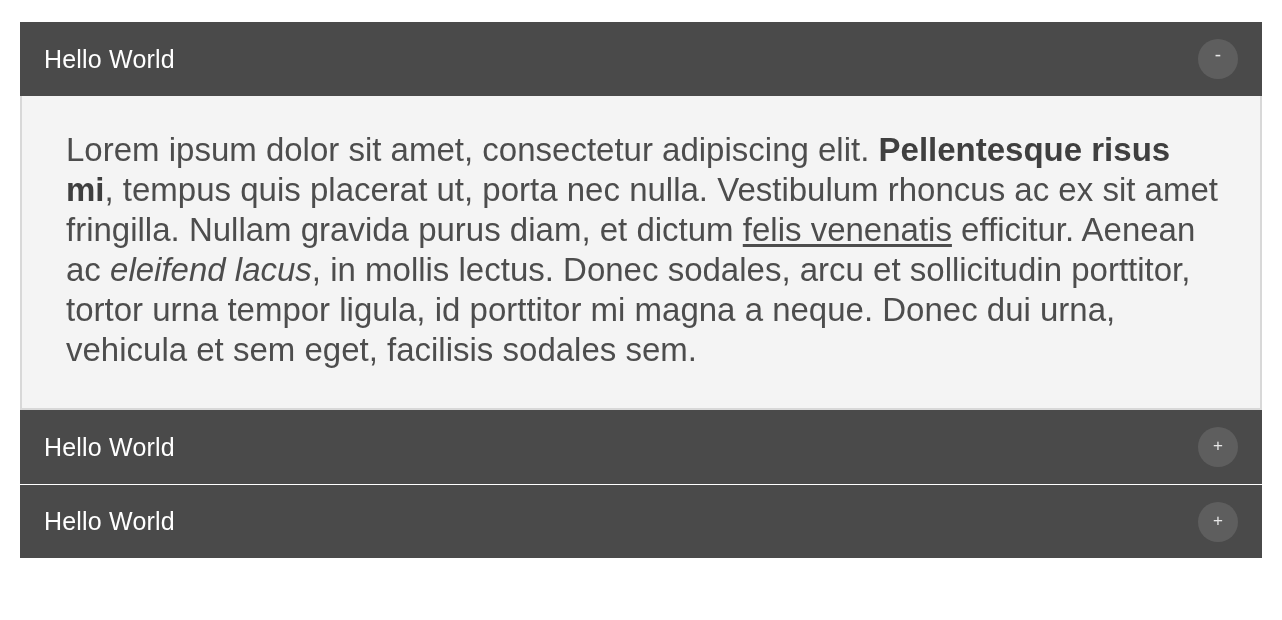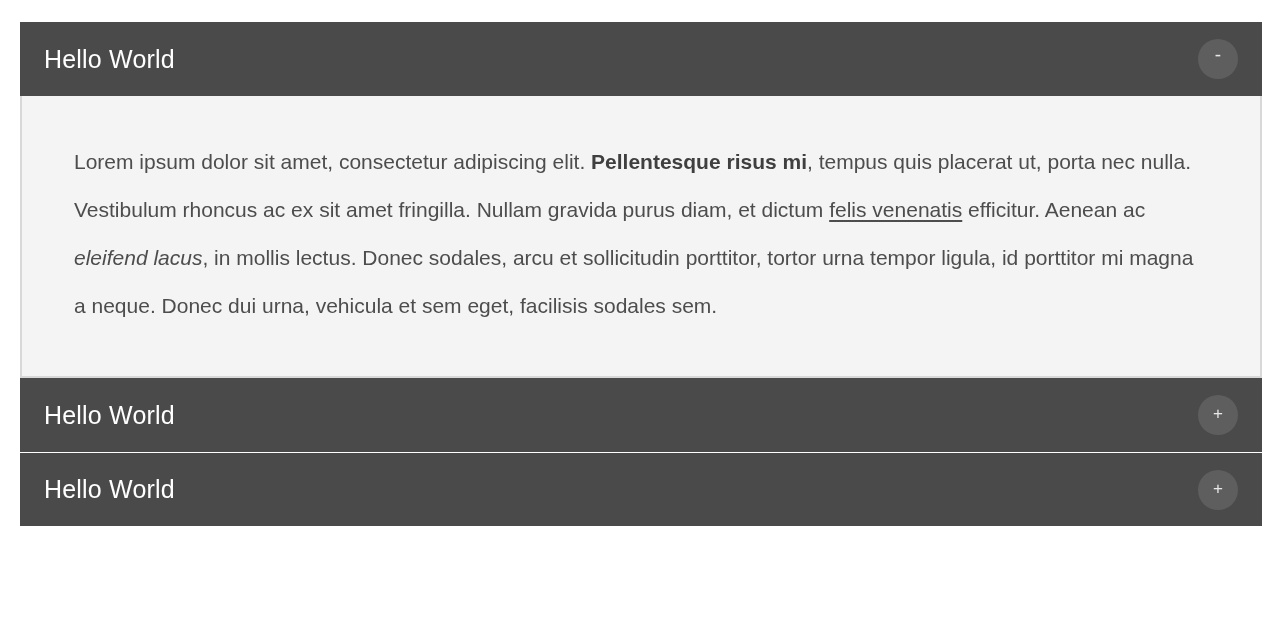--- a/index.html
+++ b/index.html
@@ -71,24 +71,24 @@
   }
   .panel-body {
     background: #f4f4f4;
     border-left: 2px solid #d8d8d8;
     border-right: 2px solid #d8d8d8;
     border-bottom: 2px solid #d8d8d8;
     box-sizing: border-box;
     padding: 30px 38px 34px 40px;
   }
   .panel-body p {
-    margin: 12px;
+    margin: 4px;
     color: #4d4d4d;
-    font-size: 21px;
-    line-height: 48px;
+    font-size: 33px;
+    line-height: 40px;
     font-weight: 400;
   }
   .panel-body strong { font-weight: 700; color: #3f3f3f; }
   .panel-body em { font-style: italic; }
   .panel-body u { text-decoration: underline; text-underline-offset: 3px; }
 </style>
 </head>
 <body>
 
 <div class="accordion">

